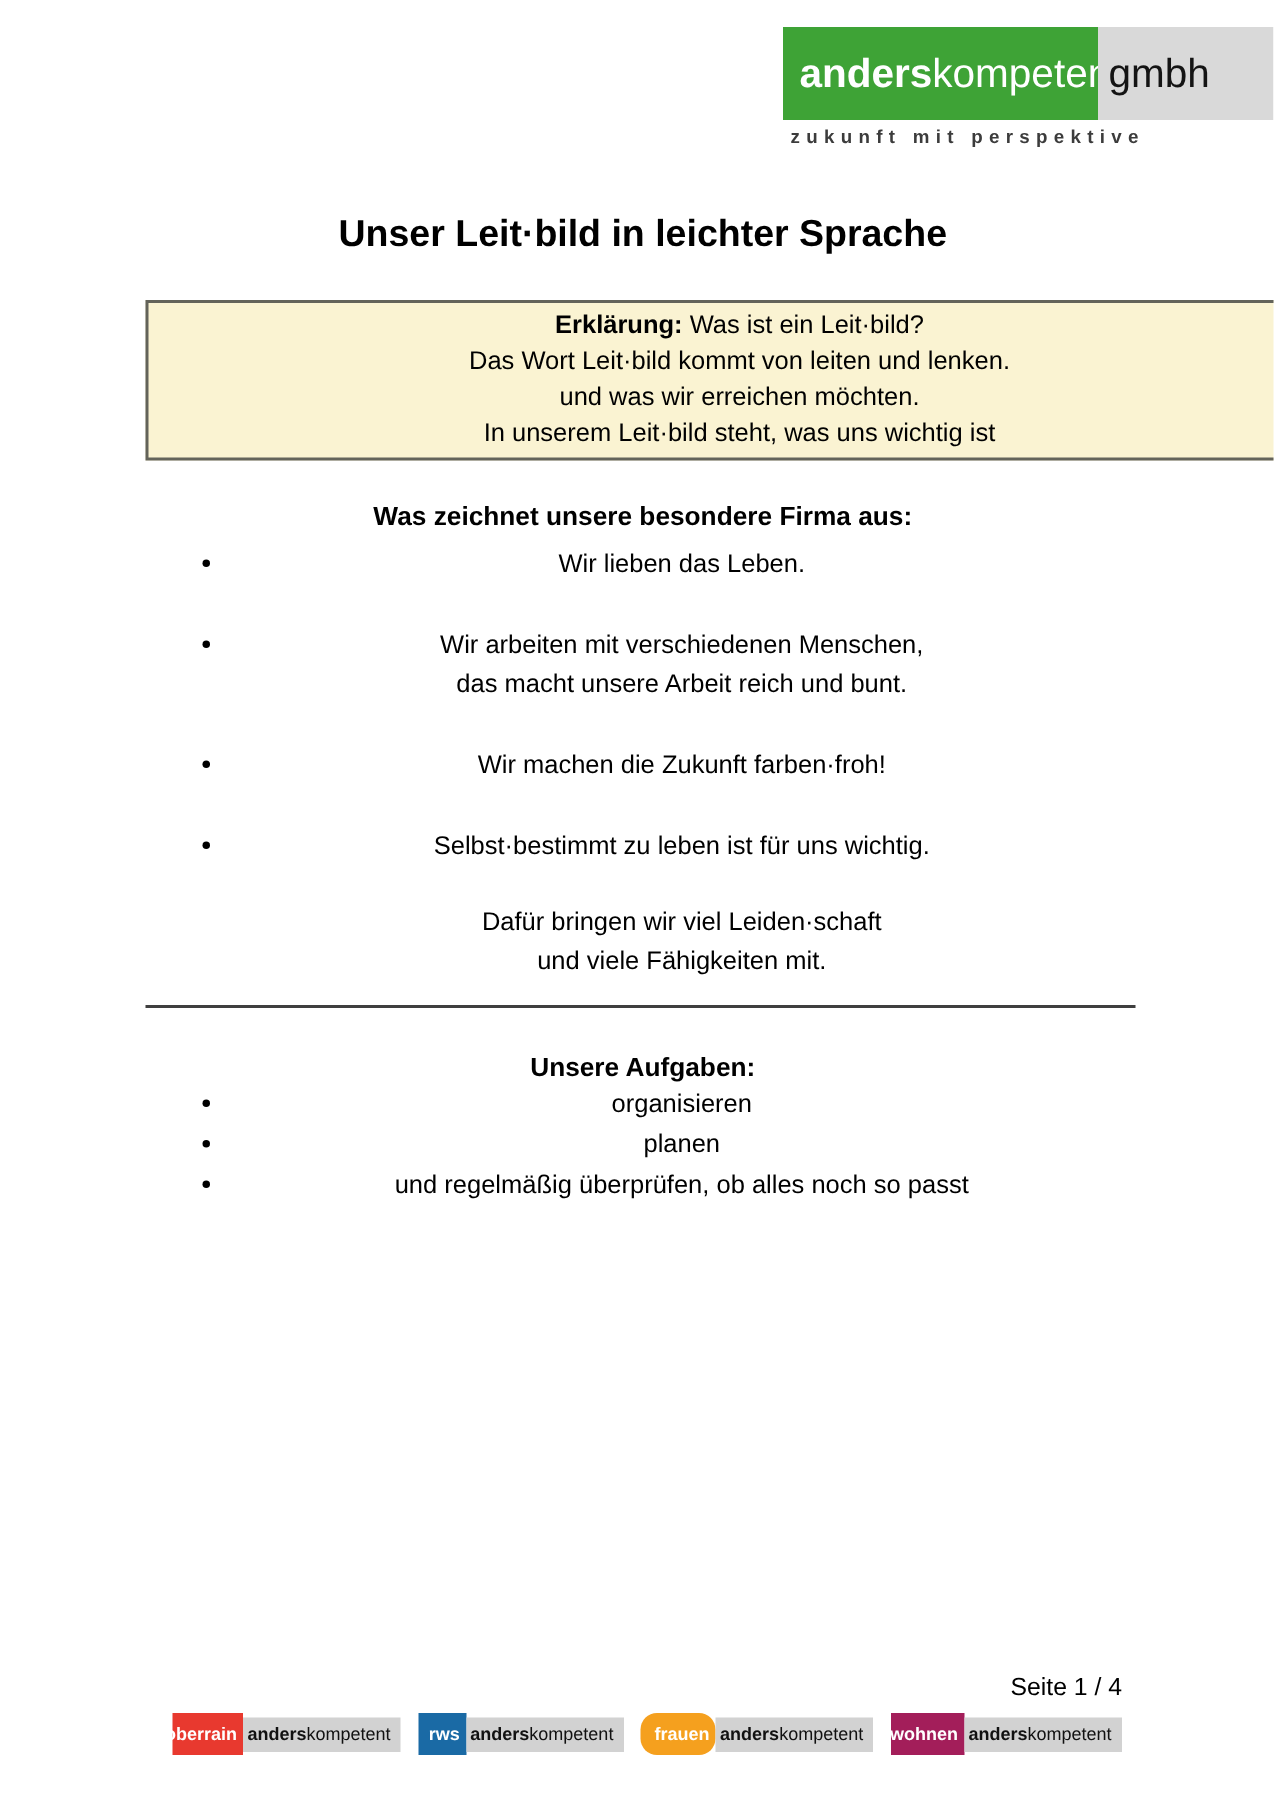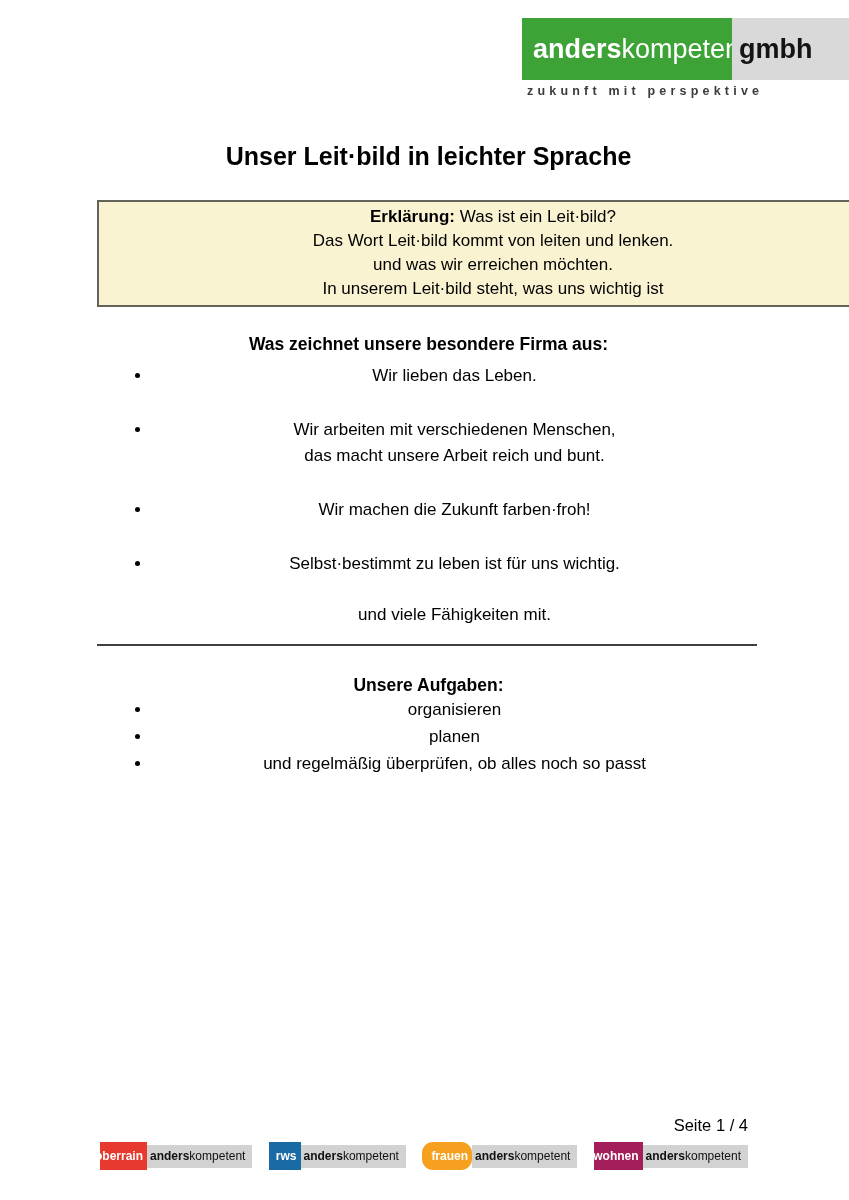--- a/index.html
+++ b/index.html
@@ -10,21 +10,21 @@
   }
   
   .header-band{position:absolute;top:18px;left:522px;right:0;height:62px;display:flex;}
   .band-green{
     width:210px;box-sizing:border-box;display:flex;align-items:center;
     padding-left:11px;font-size:27px;color:#fff;white-space:nowrap;
   }
   .band-green .bold{font-weight:bold;}
   .band-grey{
     flex:1;background:#d9d9d9;display:flex;align-items:center;
-    padding-left:7px;font-size:27px;font-weight:bold;color:#141414;
+    padding-left:7px;font-size:27px;font-weight:normal;color:#141414;
   }
   .tagline{
     position:absolute;top:84px;left:527px;font-size:12.5px;font-weight:bold;
     letter-spacing:4.2px;color:#3c3c3c;white-space:nowrap;
   }
   
   .content{position:absolute;left:100px;top:0;width:657px;text-align:center;}
   .page-title{margin:140px 0 0 0;font-size:25px;line-height:32px;font-weight:bold;}
   .note-box{
     margin:28px 0 0 -3px;width:792px;box-sizing:border-box;
@@ -100,20 +100,21 @@
     </li>
     <li>
       <span class="line">Wir machen die Zukunft farben·froh!</span>
     </li>
     <li>
       <span class="line">Selbst·bestimmt zu leben ist für uns wichtig.</span>
     </li>
   </ul>
 
   <div class="closing">
+    <span class="line">Dafür bringen wir viel Leiden·schaft</span>
     <span class="line">und viele Fähigkeiten mit.</span>
   </div>
 
   <hr class="divider">
 
   <div class="section-aufgaben-heading">Unsere Aufgaben:</div>
 
 
   <ul class="list-aufgaben">
     <li>organisieren</li>
@@ -121,21 +122,21 @@
     <li>und regelmäßig überprüfen, ob alles noch so passt</li>
   </ul>
 
 </div>
 
 <div class="page-indicator">Seite 1 / 4</div>
 
 <div class="footer-logos">
 
   <div class="mini-logo">
-    <div class="mini-block w-oberrain" style="background-color: rgb(232, 57, 47);">
+    <div class="mini-block w-oberrain" style="background-color: rgb(232, 57, 47); margin-left: 15px;">
       <span>oberrain</span>
     </div>
     <div class="mini-grey">
       <span class="bold">anders</span>
         <span>kompetent</span>
     </div>
   </div>
 
   <div class="mini-logo">
     <div class="mini-block w-rws" style="background-color: rgb(26, 106, 165);">

